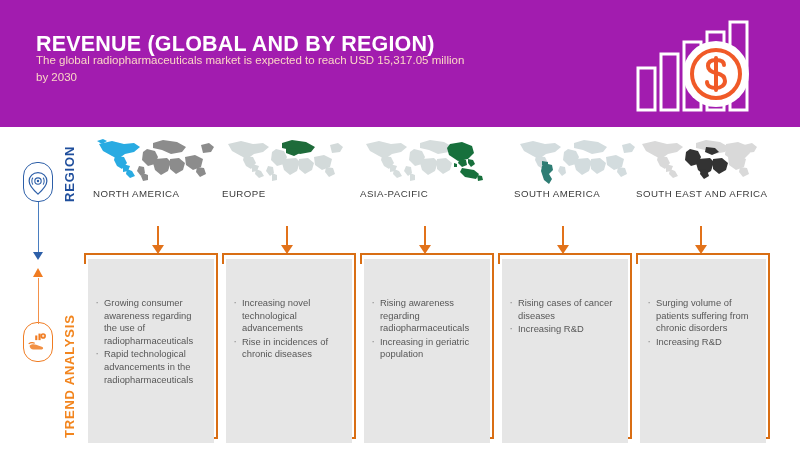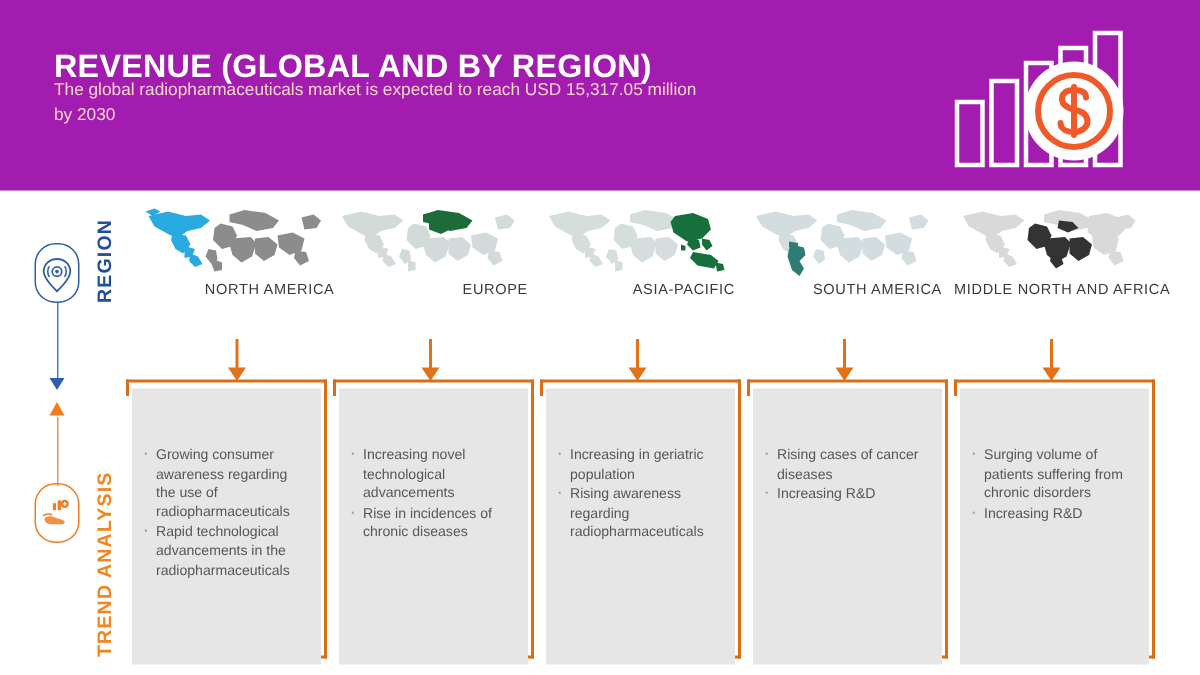--- a/index.html
+++ b/index.html
@@ -120,21 +120,21 @@
     position: absolute;
     top: 137px;
     width: 130px;
   }
   .region-map {
     width: 130px; height: 48px;
     display: block;
   }
   .region-name {
     margin-top: 3px;
-    text-align: right;
+    text-align: left;
     font-size: 9.7px;
     letter-spacing: 0.45px;
     color: #3A3A3A;
     white-space: nowrap;
   }
   .region-arrow-line {
     position: absolute;
     top: 226px;
     width: 2.2px; height: 22px;
     background: #E2721A;
@@ -365,27 +365,27 @@
   <div class="region-arrow-line" style="left:423.9px"></div>
   <div class="region-arrow-head" style="left:419px"></div>
 
   <div class="card-wrap" style="left:360px; width:138px">
     <div class="bracket-top" style="width:134px"></div>
     <div class="bracket-left"></div>
     <div class="bracket-right" style="left:131.8px; height:186px"></div>
     <div class="bracket-bottom" style="left:120px; top:184px; width:14px"></div>
     <div class="card">
       <ul>
+        <li>Rising awareness regarding radiopharmaceuticals</li>
         <li>Increasing in geriatric population</li>
-        <li>Rising awareness regarding radiopharmaceuticals</li>
       </ul>
     </div>
   </div>
 
-  <div class="region-col" style="left:498px">
+  <div class="region-col" style="left:514px">
     <svg class="region-map" viewBox="0 0 130 48">
       <g fill="#D3DCDE">
         <path d="M6 7 l13 -3 l12 3 l10 -1 l6 4 l-6 5 l-9 2 l-7 5 l-6 -3 l-9 -5 z"></path>
         <path d="M22 19 l9 1 l3 6 l-5 6 l-5 -3 l-3 -6 z"></path>
         <path d="M54 12 l8 2 l3 6 l-3 7 l-7 2 l-6 -6 l1 -8 z"></path>
         <path d="M60 6 l10 -3 l14 2 l9 5 l-4 5 l-11 2 l-9 -4 l-9 -2 z"></path>
         <path d="M62 22 l12 -1 l4 4 l-3 9 l-7 4 l-6 -5 l-2 -7 z"></path>
         <path d="M77 22 l9 -1 l6 5 l-2 7 l-7 4 l-6 -5 z"></path>
         <path d="M92 20 l10 -2 l8 4 l-2 8 l-8 3 l-7 -5 z"></path>
         <path d="M104 30 l7 1 l2 6 l-6 3 l-4 -5 z"></path>
@@ -429,21 +429,21 @@
         <path d="M90 7 l12 -2 l10 4 l2 7 l-6 6 l-10 2 l-9 -6 z"></path>
       </g>
       <g fill="#333333">
         <path d="M54 12 l8 2 l3 6 l-3 7 l-7 2 l-6 -6 l1 -8 z"></path>
         <path d="M62 22 l12 -1 l4 4 l-3 9 l-7 4 l-6 -5 l-2 -7 z"></path>
         <path d="M65 32 l6 1 l2 6 l-5 3 l-4 -5 z"></path>
         <path d="M77 22 l9 -1 l6 5 l-2 7 l-7 4 l-6 -5 z"></path>
         <path d="M70 10 l9 1 l4 4 l-7 3 l-7 -3 z"></path>
       </g>
     </svg>
-    <div class="region-name">MIDDLE NORTH AND AFRICA</div>
+    <div class="region-name">SOUTH EAST AND AFRICA</div>
   </div>
   <div class="region-arrow-line" style="left:699.9px"></div>
   <div class="region-arrow-head" style="left:695px"></div>
 
   <div class="card-wrap" style="left:636px; width:138px">
     <div class="bracket-top" style="width:134px"></div>
     <div class="bracket-left"></div>
     <div class="bracket-right" style="left:131.8px; height:186px"></div>
     <div class="bracket-bottom" style="left:120px; top:184px; width:14px"></div>
     <div class="card">

